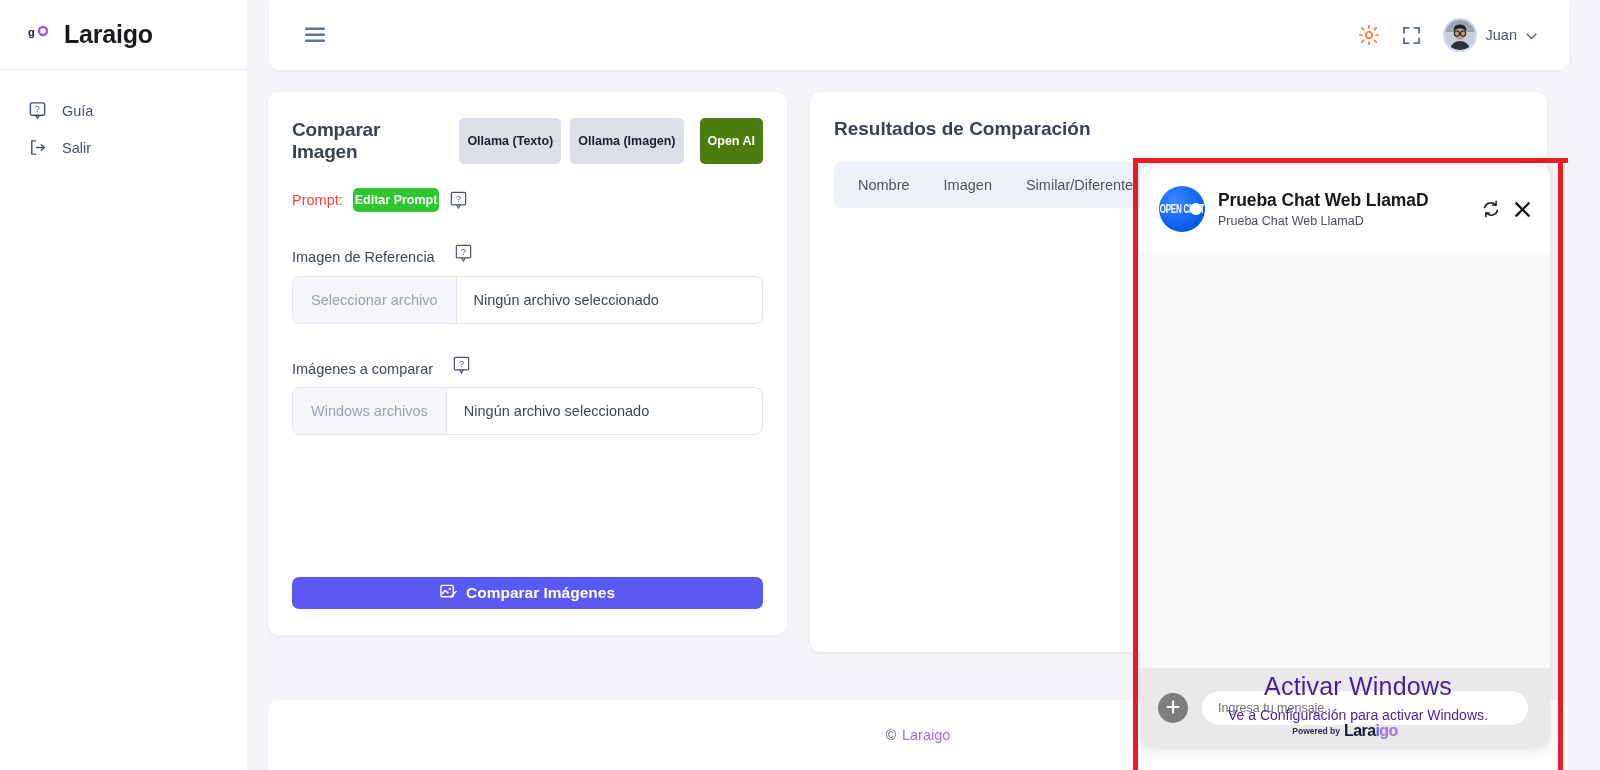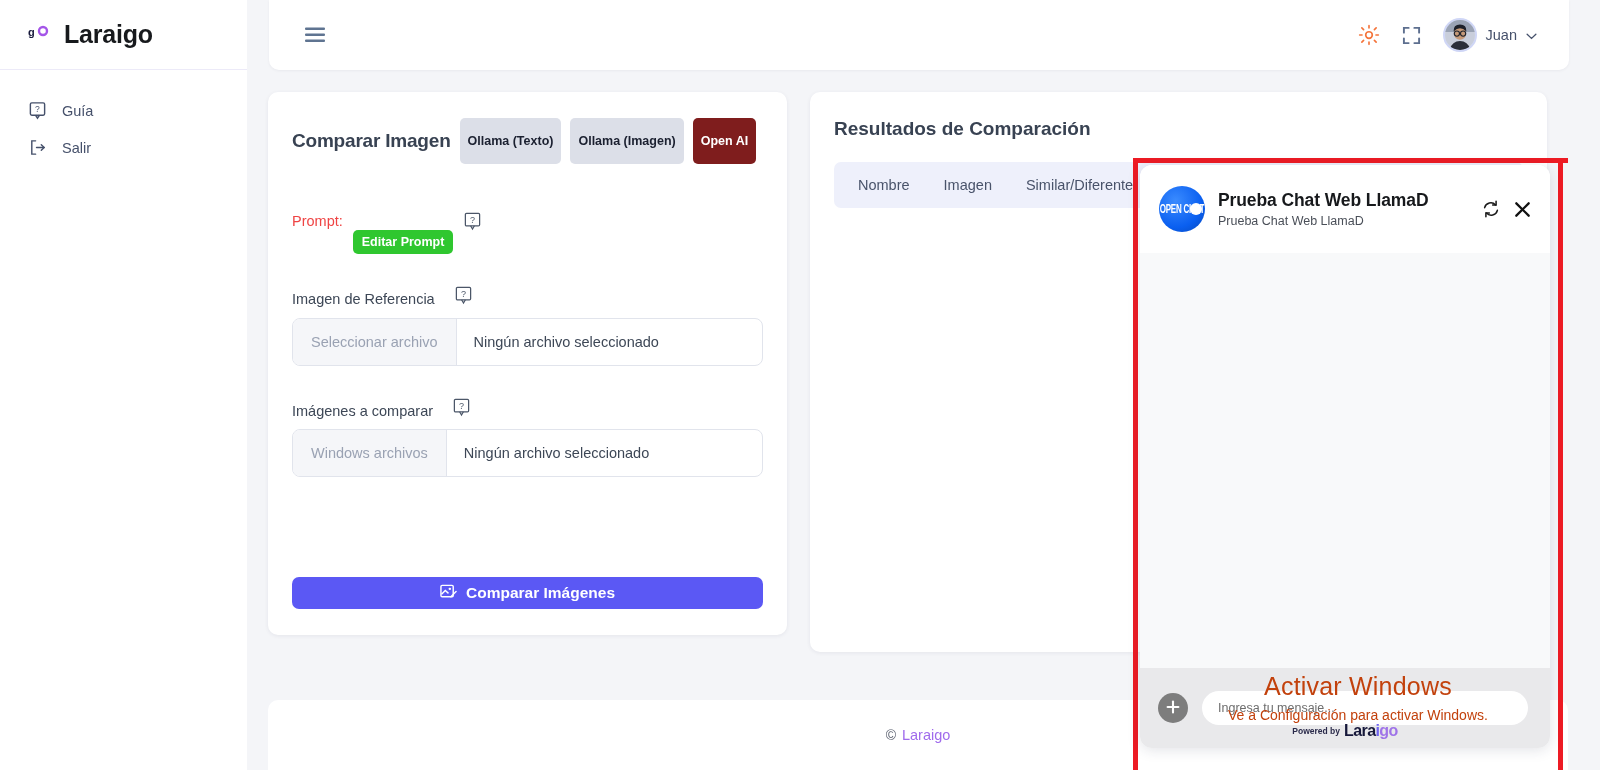--- a/index.html
+++ b/index.html
@@ -80,27 +80,27 @@
 
   .card-title-row { display: flex; align-items: center; gap: 9px; }
   .card-title {
     font-size: 19px; font-weight: bold; color: #384252; letter-spacing: -.2px;
   }
   .pill {
     font-size: 12.5px; font-weight: bold; color: #1b2030;
     background: #dcdfe8; border-radius: 5px;
     padding: 16px 8px; cursor: pointer; white-space: nowrap;
   }
-  .pill.active { background: #7f1d1d; color: #ffffff; }
+  .pill.active { background: #4d7c0f; color: #ffffff; margin-left: 7px; }
 
   .prompt-row { display: flex; align-items: center; gap: 10px; margin-top: 24px; }
   .prompt-label { font-size: 14.5px; color: #ef4444; }
   .btn-green {
     background: #2fc72f; color: #ffffff; font-size: 12.5px; font-weight: bold;
-    border: none; border-radius: 5px; padding: 5px 9px; cursor: pointer; margin-top: 42px;
+    border: none; border-radius: 5px; padding: 5px 2px; cursor: pointer;
   }
   .help-ico { width: 19px; height: 19px; cursor: pointer; display:block; flex:0 0 auto;}
 
   .field-label-row { display: flex; align-items: flex-start; gap: 19px; margin-top: 32px; }
   .field-label { font-size: 14.5px; color: #3d4756; line-height: 1; padding-top: 6px;}
 
   .filebox {
     margin-top: 11px; height: 48px;
     border: 1px solid #e1e4ec; border-radius: 8px;
     display: flex; align-items: stretch; overflow: hidden; background:#fff;
@@ -205,21 +205,21 @@
   }
   .powered-label { font-size: 8.5px; font-weight: bold; color: #2a2a4a; }
   .powered-logo { font-size: 16px; font-weight: bold; color: #16183a; letter-spacing: -.6px; }
   .powered-logo span.g { color: #6f63f0; }
   .powered-logo span.o { color: #9f73e8; }
 
   
   .watermark {
     position: absolute; left: 1228px; top: 672px;
     text-align: center; z-index: 50; pointer-events: none;
-    color: #c2410c; text-shadow: 0 0 1px rgba(255,255,255,.4);
+    color: #4c1d95; text-shadow: 0 0 1px rgba(255,255,255,.4);
   }
   .wm-line1 { font-size: 25px; font-weight: 300; letter-spacing: .2px; }
   .wm-line2 { font-size: 14px; margin-top: 6px; }
 </style>
 </head>
 <body>
 
 <div id="app">
 
   <aside class="sidebar">

